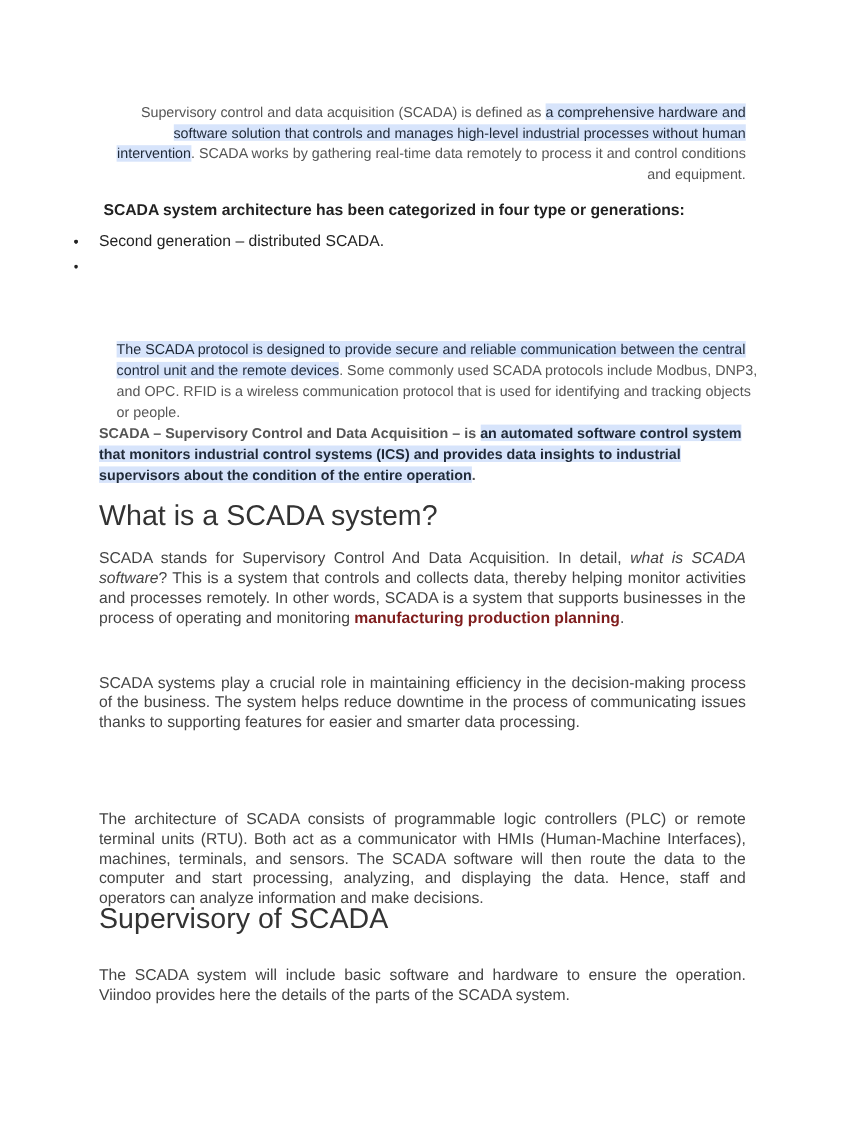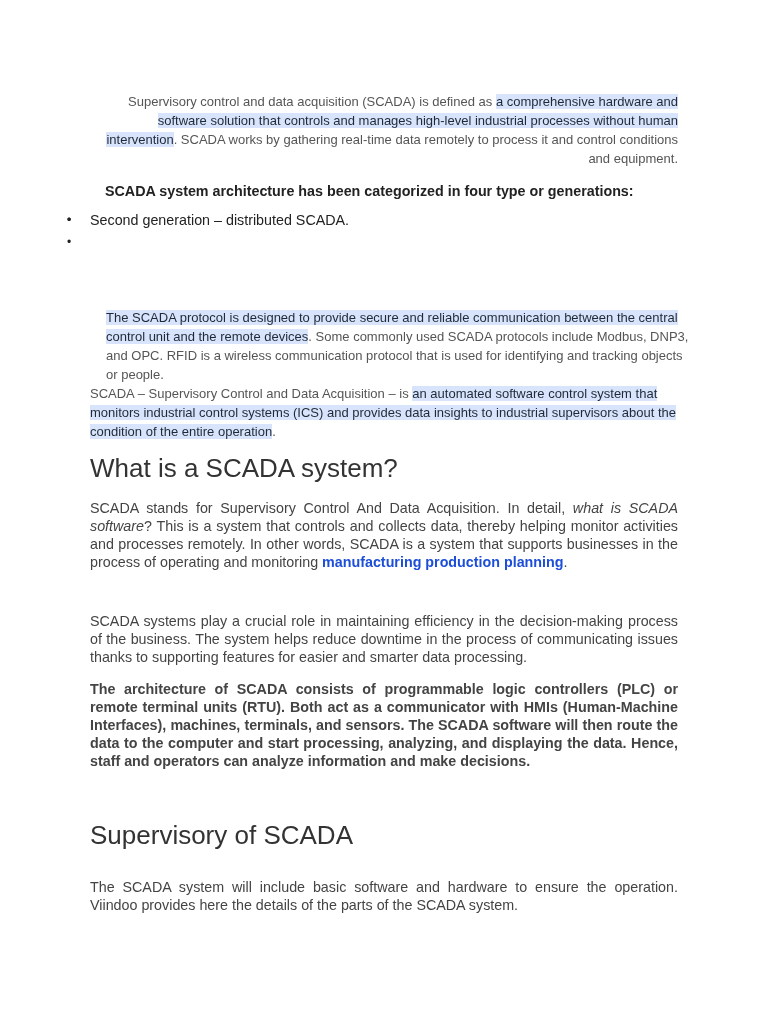--- a/index.html
+++ b/index.html
@@ -29,21 +29,21 @@
       left: 0;
       width: 588px;
       font-size: 13px;
       line-height: 19px;
       color: #555555;
       margin: 0;
     }
     .intro { top: 92px; text-align: right; }
     .subhead {
       position: absolute;
-      left: 15px;
+      left: 4px;
       top: 181px;
       width: 600px;
       font-size: 14.3px;
       font-weight: bold;
       color: #222222;
       margin: 0;
       line-height: 20px;
     }
     .gen-list {
       position: absolute;
@@ -60,21 +60,21 @@
       color: #222222;
     }
     .gen-list li .bullet {
       position: absolute;
       left: -23px;
       top: 0;
       font-size: 12px;
       color: #222;
     }
     .protocol { top: 308px; margin-left: 16px; }
-    .definition { top: 384px; }
+    .definition { top: 384px; font-weight: bold; }
     .h2 {
       position: absolute;
       left: 0;
       margin: 0;
       font-size: 26px;
       font-weight: normal;
       color: #333333;
       line-height: 28px;
     }
     .h2-what { top: 454px; }
@@ -84,24 +84,24 @@
       left: 0;
       width: 588px;
       margin: 0;
       font-size: 14.3px;
       line-height: 18px;
       color: #444444;
       text-align: justify;
     }
     .p1 { top: 499px; }
     .p2 { top: 612px; }
-    .p3 { top: 680px; font-weight: bold; }
+    .p3 { top: 736px; }
     .p4 { top: 878px; }
     .link {
-      color: #1d4ed8;
+      color: #7f1d1d;
       font-weight: bold;
       text-decoration: none;
     }
   </style>
 </head>
 <body>
 
 <div class="page">
 
   <p class="p-small intro">

